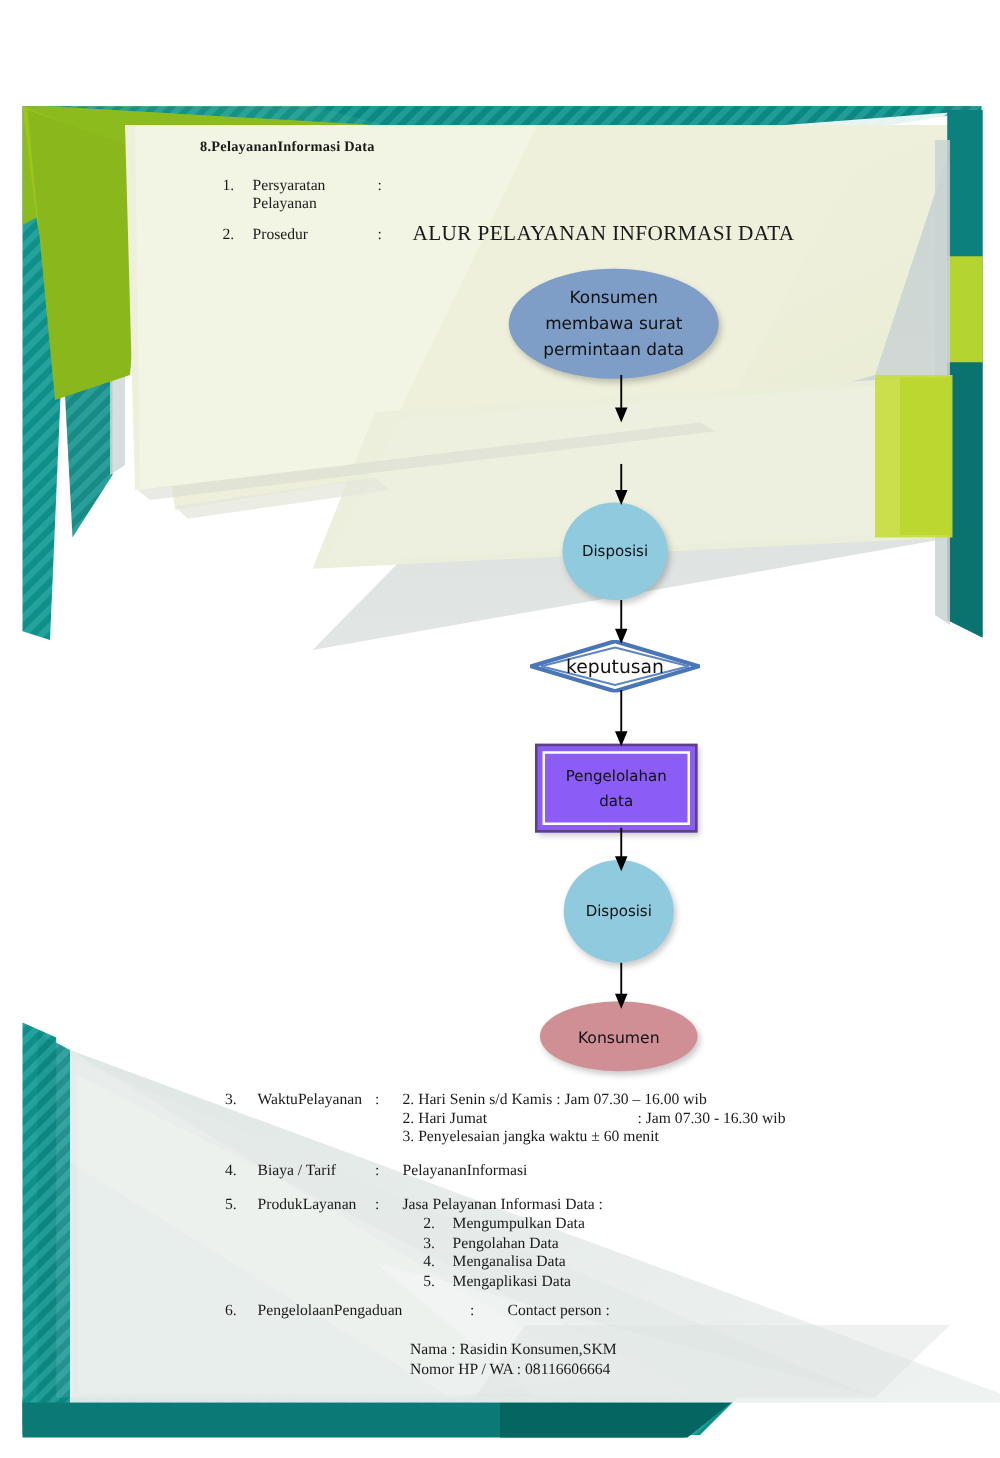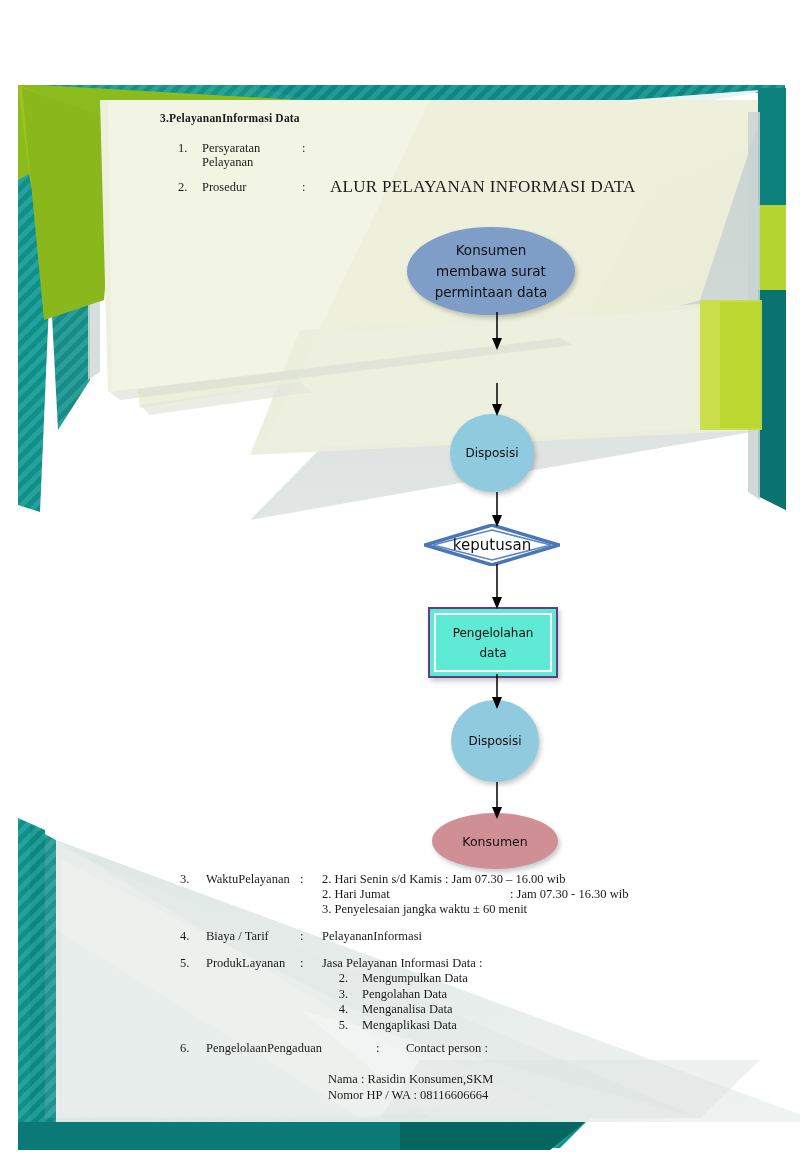--- a/index.html
+++ b/index.html
@@ -43,21 +43,21 @@
       box-shadow:2px 3px 5px rgba(0,0,0,.22);font-size:12px;}
   .e-konsumen-bot{left:432px;top:801px;width:126px;height:56px;background:#cf8f95;
       box-shadow:2px 3px 5px rgba(0,0,0,.22);font-size:12.5px;}
 
   .box-resep{position:absolute;left:432px;top:336px;width:128px;height:35px;
       background:#fff;border:1.6px solid #b08a85;
       display:flex;align-items:center;justify-content:center;font-size:12px;
       box-shadow:2px 3px 5px rgba(0,0,0,.20);}
 
   .box-purple{position:absolute;left:428px;top:595px;width:126px;height:67px;
-      background:#5eead4;border:2.2px solid #5d3f86;
+      background:#8b5cf6;border:2.2px solid #5d3f86;
       display:flex;align-items:center;justify-content:center;
       box-shadow:2px 3px 5px rgba(0,0,0,.22);}
   .box-purple .inner{position:absolute;left:4px;top:4px;right:4px;bottom:4px;
       border:2.4px solid #ffffff;display:flex;align-items:center;justify-content:center;}
   .box-purple .shp-text{font-size:12px;line-height:20px;}
 
   .diamond{position:absolute;left:424px;top:512px;width:136px;height:42px;}
   .diamond .dlabel{position:absolute;left:0;top:0;width:136px;height:42px;
       display:flex;align-items:center;justify-content:center;font-size:15px;}
 
@@ -170,36 +170,36 @@
   <polygon points="62,860 62,1115 560,1115 62,860" fill="#eaefec" opacity="0.7"></polygon>
 
   <polygon points="56,840 480,1100 360,1118 56,930" fill="#ffffff" opacity="0.18"></polygon>
   <polygon points="300,1010 700,1118 430,1118" fill="#ffffff" opacity="0.25"></polygon>
 
   <polygon points="420,1060 760,1060 700,1118 380,1118" fill="#dde3e1" opacity="0.5"></polygon>
 </svg>
 
 <div id="content">
 
-  <div class="sec-title">3.PelayananInformasi Data</div>
+  <div class="sec-title">8.PelayananInformasi Data</div>
 
   <div class="row r1">
     <span class="num">1.</span>
     <span class="lbl">Persyaratan Pelayanan</span>
     <span class="col">:</span>
   </div>
 
   <div class="row r2">
     <span class="num">2.</span>
     <span class="lbl">Prosedur</span>
     <span class="col">:</span>
     <span class="val alur">ALUR PELAYANAN INFORMASI DATA</span>
   </div>
 
-  <div class="fc" style="position:absolute;left:0;top:12px;width:636px;height:900px;">
+  <div class="fc" style="position:absolute;left:0;top:0;width:636px;height:900px;">
 
     <div class="ell e-konsumen-top">
       <div class="shp-text">
         <div>Konsumen</div>
         <div>membawa surat</div>
         <div>permintaan data</div>
       </div>
     </div>
 
     <svg class="arrow" style="left:486px;top:300px;" width="22" height="40" viewBox="0 0 22 40">

